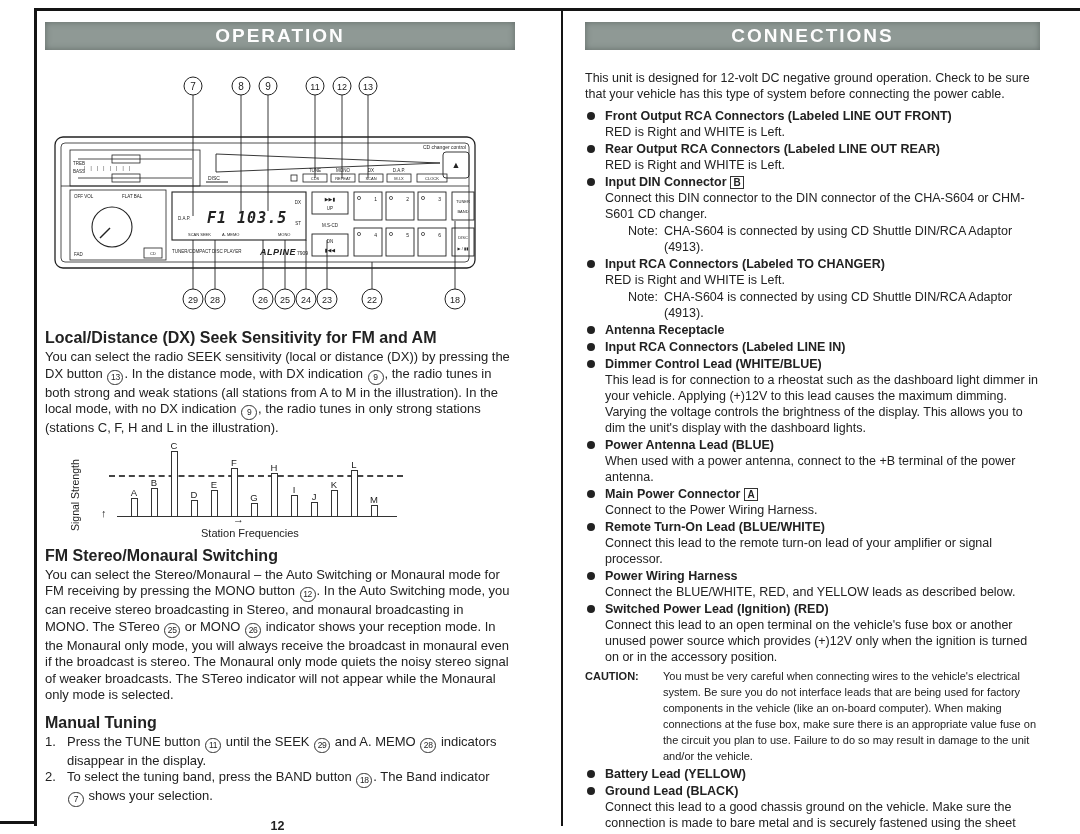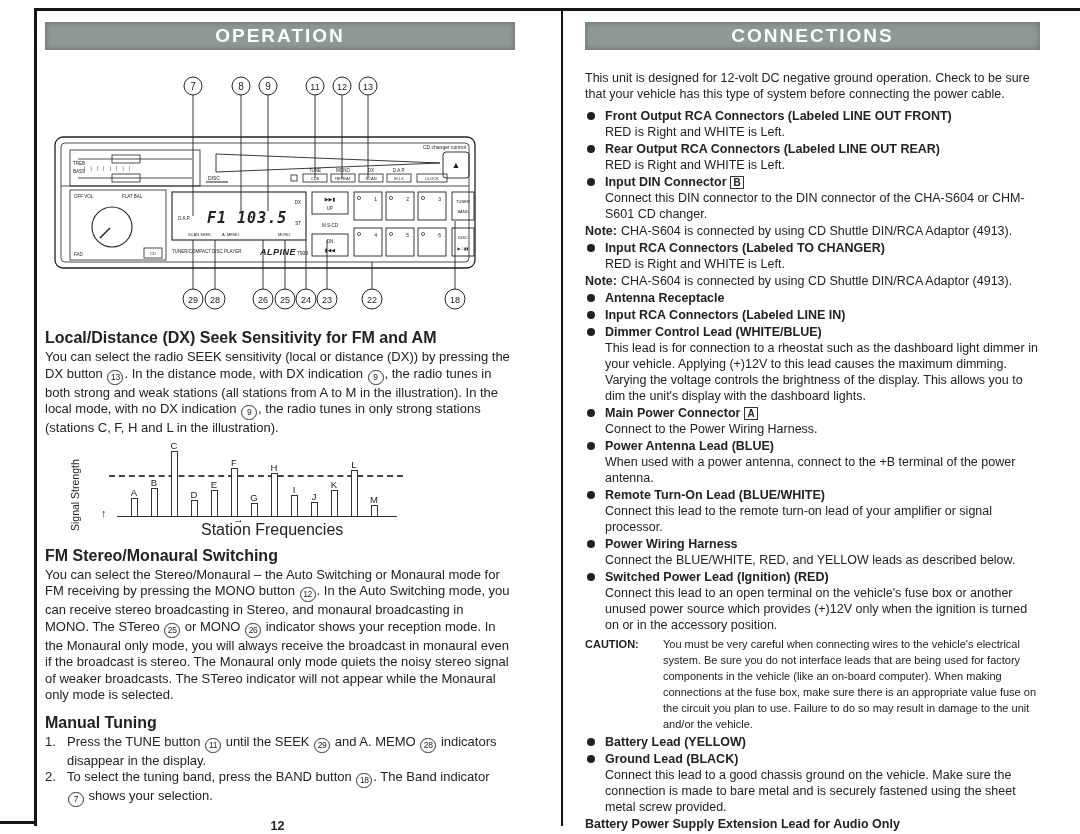--- a/index.html
+++ b/index.html
@@ -53,36 +53,36 @@
   #chart{position:relative;height:92px;margin:8px 0 0 38px;width:330px;}
   #chart-ylab{
     position:absolute;left:-2px;bottom:6px;transform:rotate(-90deg);
     transform-origin:left bottom;font-size:10.5px;white-space:nowrap;
   }
   #chart-yarrow{position:absolute;left:18px;bottom:18px;font-size:11px;}
   #chart-plot{position:absolute;left:34px;bottom:20px;width:280px;height:66px;border-bottom:1.5px solid #333;}
   .bar{position:absolute;bottom:0;width:5px;background:#fff;border:1px solid #333;border-bottom:none;}
   .bar-label{position:absolute;width:14px;text-align:center;font-size:9.5px;}
   #chart-threshold{position:absolute;left:-8px;right:-6px;border-top:2px dashed #444;height:0;}
-  #chart-xlab{position:absolute;left:118px;bottom:-2px;font-size:16px;}
+  #chart-xlab{position:absolute;left:118px;bottom:-2px;font-size:11px;}
   #chart-xarrow{position:absolute;left:150px;bottom:12px;font-size:11px;}
 
   .mt-item{display:flex;font-size:13px;line-height:16.5px;}
   .mt-num{width:22px;flex:none;}
   .mt-text{flex:1;}
   .page-num{text-align:center;font-size:12.5px;font-weight:700;margin-top:12px;}
 
   
   #right-col .intro{font-size:12.5px;line-height:16px;margin:20px 0 6px 0;}
   .bullet-item{display:flex;margin-top:1px;font-size:12.5px;line-height:16px;}
   .bullet-dot{width:8px;height:8px;border-radius:50%;background:#222;margin:4px 10px 0 2px;flex:none;}
   .bullet-content{flex:1;}
   .bullet-title{font-weight:700;}
   .note-item{display:flex;font-size:12.5px;line-height:16px;margin-top:1px;}
-  .note-label{font-weight:700;width:36px;flex:none;}
+  .note-label{font-weight:400;width:36px;flex:none;margin-left:43px;}
   .caution-item{display:flex;font-size:11px;line-height:16px;margin-top:3px;margin-bottom:2px;}
   .caution-label{font-weight:700;width:78px;flex:none;}
   .caution-body{flex:1;}
 </style>
 </head>
 <body>
 
 <div class="edge" id="edge-top"></div>
 <div class="edge" id="edge-left"></div>
 <div class="edge" id="edge-center"></div>
@@ -351,27 +351,27 @@
     <span class="bullet-dot"></span>
     <div class="bullet-content"><span class="bullet-title">Input RCA Connectors (Labeled LINE IN)</span></div>
   </div>
   <div class="bullet-item">
     <span class="bullet-dot"></span>
     <div class="bullet-content"><span class="bullet-title">Dimmer Control Lead (WHITE/BLUE)</span>
       <div class="bullet-body">This lead is for connection to a rheostat such as the dashboard light dimmer in your vehicle. Applying (+)12V to this lead causes the maximum dimming. Varying the voltage controls the brightness of the display. This allows you to dim the unit's display with the dashboard lights.</div></div>
   </div>
   <div class="bullet-item">
     <span class="bullet-dot"></span>
+    <div class="bullet-content"><span class="bullet-title">Power Antenna Lead (BLUE)</span>
+      <div class="bullet-body">When used with a power antenna, connect to the +B terminal of the power antenna.</div></div>
+  </div>
+  <div class="bullet-item">
+    <span class="bullet-dot"></span>
     <div class="bullet-content"><span class="bullet-title">Main Power Connector <span class="boxed">A</span></span>
       <div class="bullet-body">Connect to the Power Wiring Harness.</div></div>
-  </div>
-  <div class="bullet-item">
-    <span class="bullet-dot"></span>
-    <div class="bullet-content"><span class="bullet-title">Power Antenna Lead (BLUE)</span>
-      <div class="bullet-body">When used with a power antenna, connect to the +B terminal of the power antenna.</div></div>
   </div>
   <div class="bullet-item">
     <span class="bullet-dot"></span>
     <div class="bullet-content"><span class="bullet-title">Remote Turn-On Lead (BLUE/WHITE)</span>
       <div class="bullet-body">Connect this lead to the remote turn-on lead of your amplifier or signal processor.</div></div>
   </div>
   <div class="bullet-item">
     <span class="bullet-dot"></span>
     <div class="bullet-content"><span class="bullet-title">Power Wiring Harness</span>
       <div class="bullet-body">Connect the BLUE/WHITE, RED, and YELLOW leads as described below.</div></div>

